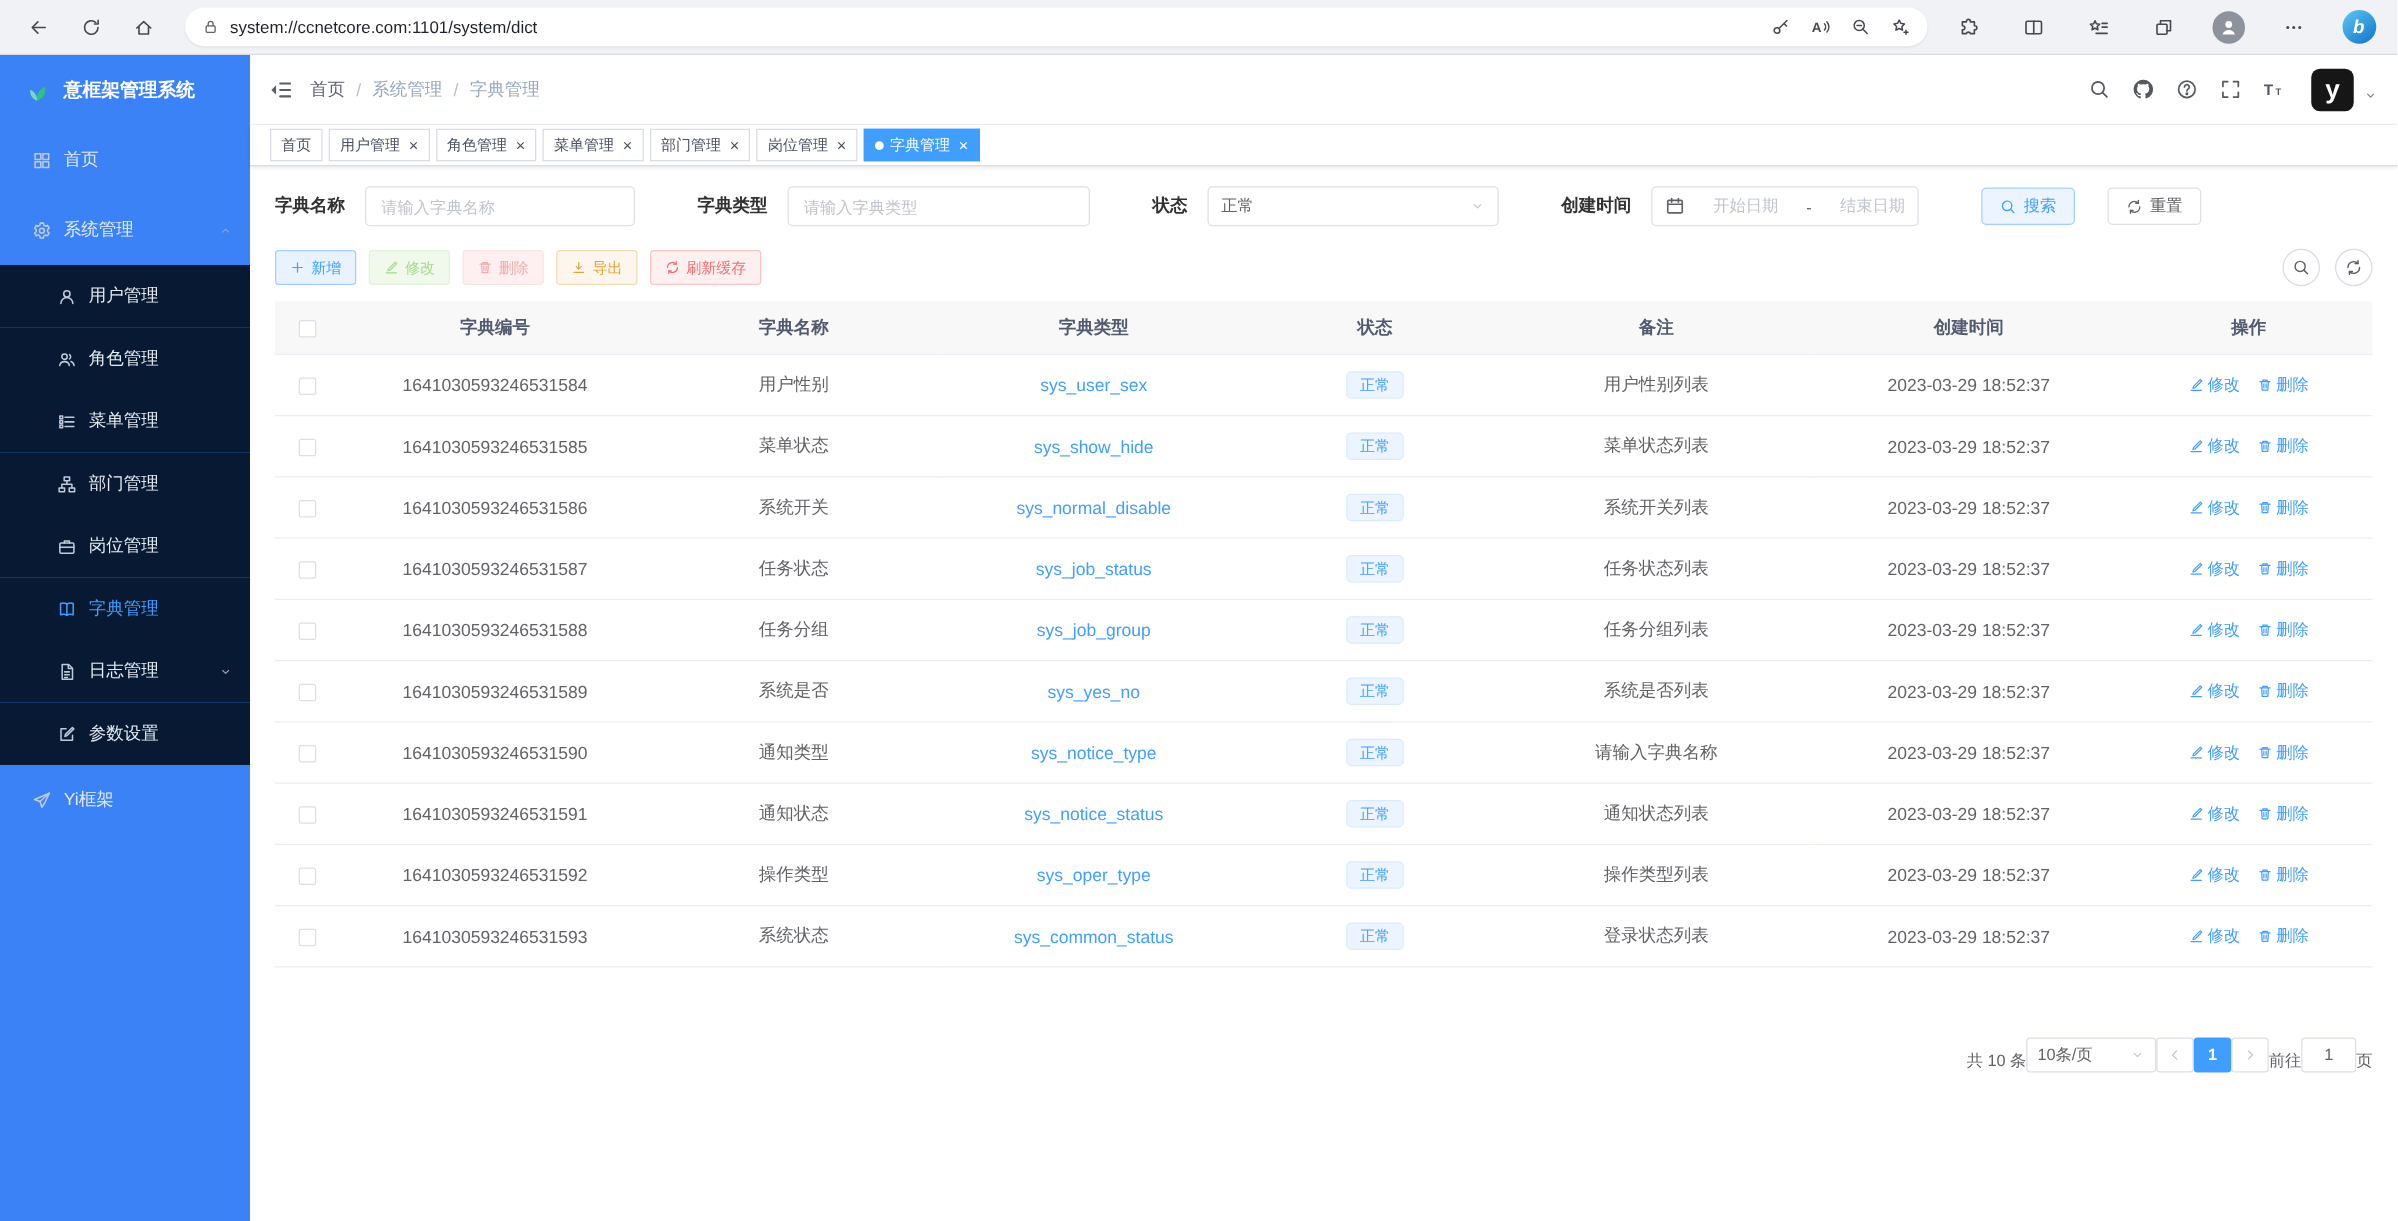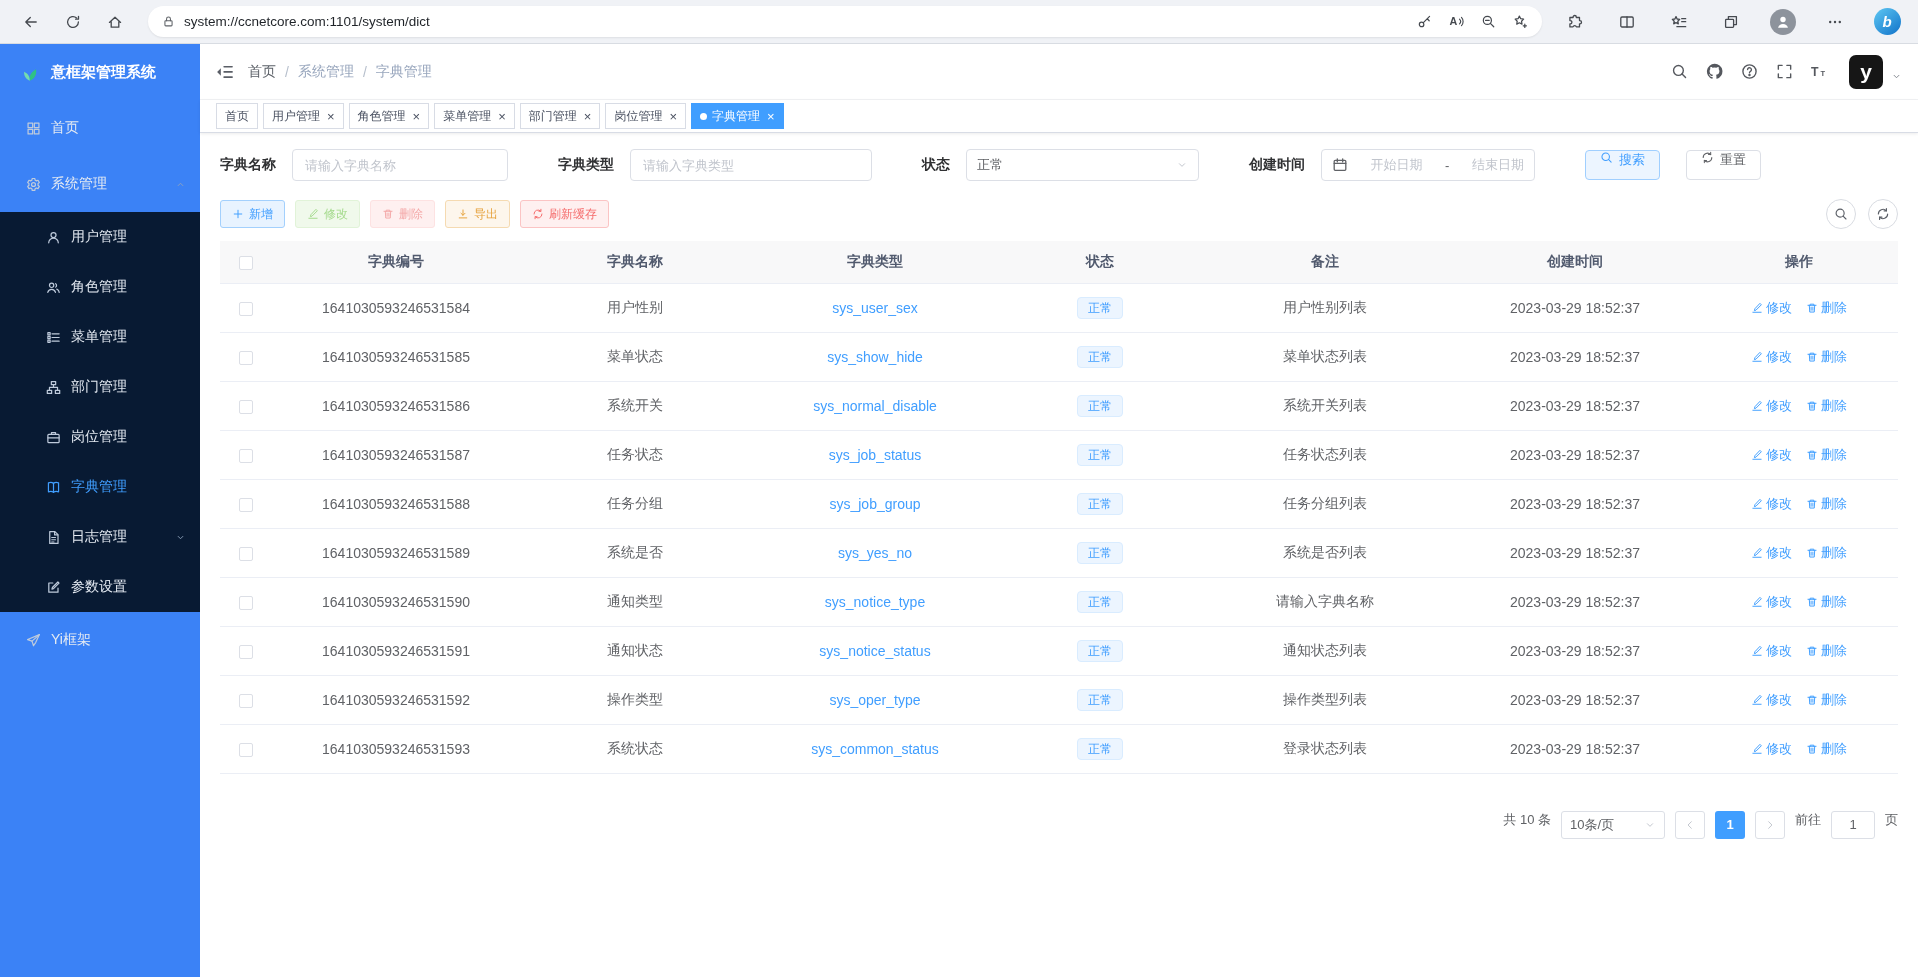--- a/index.html
+++ b/index.html
@@ -79,21 +79,21 @@
   input.f-ctrl::placeholder{color:#c0c4cc}
   div.f-ctrl{display:flex;align-items:center;padding:0 10px;cursor:pointer}
   .w-name{width:216px}
   .w-type{width:242px}
   .w-select{width:233px;justify-content:space-between}
   .w-date{width:214px;justify-content:space-between}
   .ph{color:#c0c4cc;white-space:nowrap}
   .date-sep{color:#606266}
   .sel-caret{color:#c0c4cc}
   .sel-caret svg{width:12px;height:12px}
-  .btn{height:30px;border-radius:4px;display:inline-flex;align-items:flex-start;gap:6px;padding:0 14px;font-size:13px;border:1px solid #dcdfe6;background:#fff;color:#606266;white-space:nowrap}
+  .btn{height:30px;border-radius:4px;display:inline-flex;align-items:center;gap:6px;padding:0 14px;font-size:13px;border:1px solid #dcdfe6;background:#fff;color:#606266;white-space:nowrap}
   .btn .ico svg{width:13px;height:13px}
   .btn.search{background:#ecf5ff;border-color:#a0cfff;color:#409eff}
   .btn.reset{margin-left:26px}
 
   
   .toolbar{display:flex;align-items:center;margin-top:18px}
   .tbtn{height:28px;border-radius:3px;padding:0 11px;font-size:12px;display:inline-flex;align-items:center;gap:5px;margin-right:10px;border:1px solid;white-space:nowrap}
   .tbtn .ico svg{width:12px;height:12px}
   .tbtn.add{background:#e8f3ff;border-color:#a3d0fd;color:#409eff}
   .tbtn.edit{background:#f0f9eb;border-color:#e1f3d8;color:#a4da8c;cursor:not-allowed}
@@ -109,21 +109,21 @@
   .grid th{height:42px;background:#f8f8f9;color:#515a6e;font-weight:700;border-bottom:1px solid #ebeef5;text-align:center;white-space:nowrap}
   .grid td{height:49px;border-bottom:1px solid #ebeef5;text-align:center;white-space:nowrap;overflow:hidden}
   .checkbox{display:inline-block;width:14px;height:14px;border:1px solid #dcdfe6;border-radius:2px;background:#fff;cursor:pointer;vertical-align:middle}
   .tlink{color:#409eff;cursor:pointer;text-decoration:none}
   .status-tag{display:inline-block;background:#ecf5ff;border:1px solid #d9ecff;color:#409eff;font-size:12px;height:22px;line-height:20px;padding:0 10px;border-radius:4px}
   .ops .op{color:#409eff;cursor:pointer;display:inline-flex;align-items:center;gap:3px;font-size:13px;text-decoration:none}
   .ops .op+.op{margin-left:14px}
   .op .ico svg{width:12px;height:12px}
 
   
-  .pagination{display:flex;align-items:flex-start;justify-content:flex-end;margin-top:37px;gap:10px;color:#606266;font-size:13px;white-space:nowrap}
+  .pagination{display:flex;align-items:flex-end;justify-content:flex-end;margin-top:56px;color:#606266;font-size:13px;white-space:nowrap}
   .pg-size{width:104px;height:28px;border:1px solid #dcdfe6;border-radius:3px;background:#fff;display:flex;align-items:center;justify-content:space-between;padding:0 8px;cursor:pointer}
   .pg-btn{width:30px;height:28px;border:1px solid #dcdfe6;border-radius:3px;background:#fff;color:#c0c4cc;display:flex;align-items:center;justify-content:center}
   .pg-btn .ico svg{width:12px;height:12px}
   .pg-page{width:30px;height:28px;border-radius:3px;background:#409eff;color:#fff;display:flex;align-items:center;justify-content:center;font-weight:600}
   .pg-goto-input{width:44px;height:28px;border:1px solid #dcdfe6;border-radius:3px;text-align:center;color:#606266;font-size:13px}
 </style>
 </head>
 <body>
 
 <div class="chrome">

